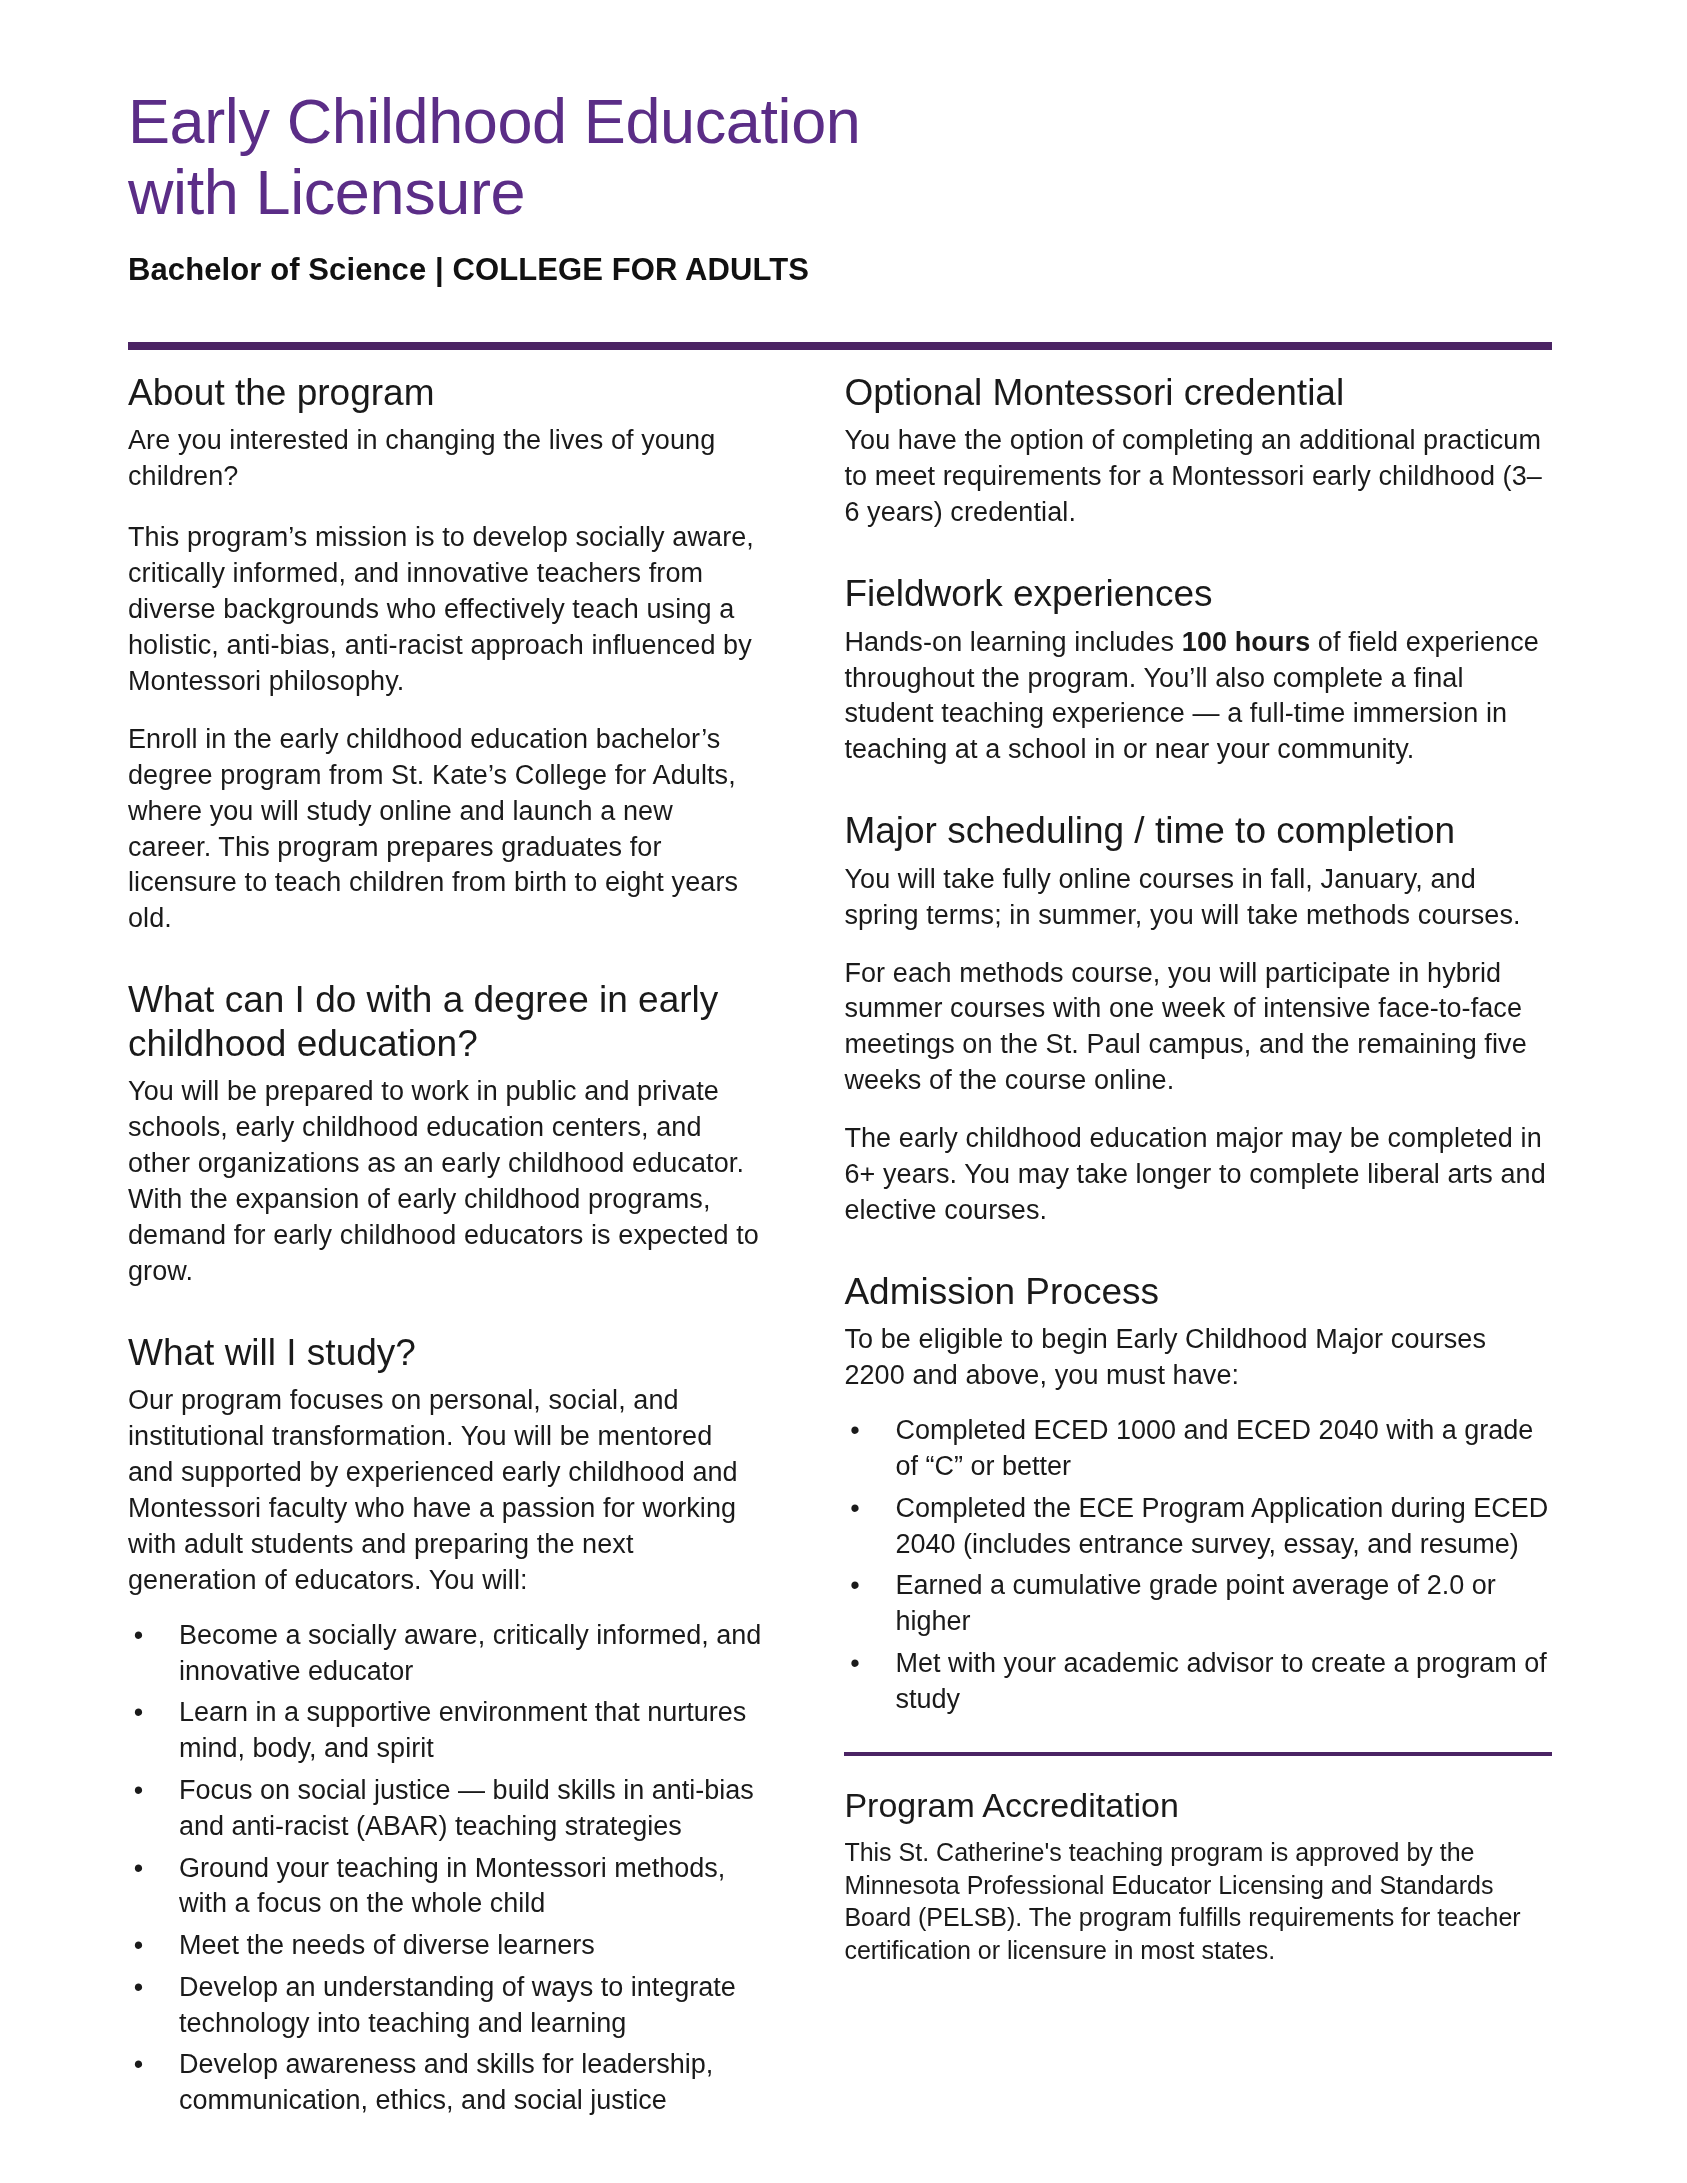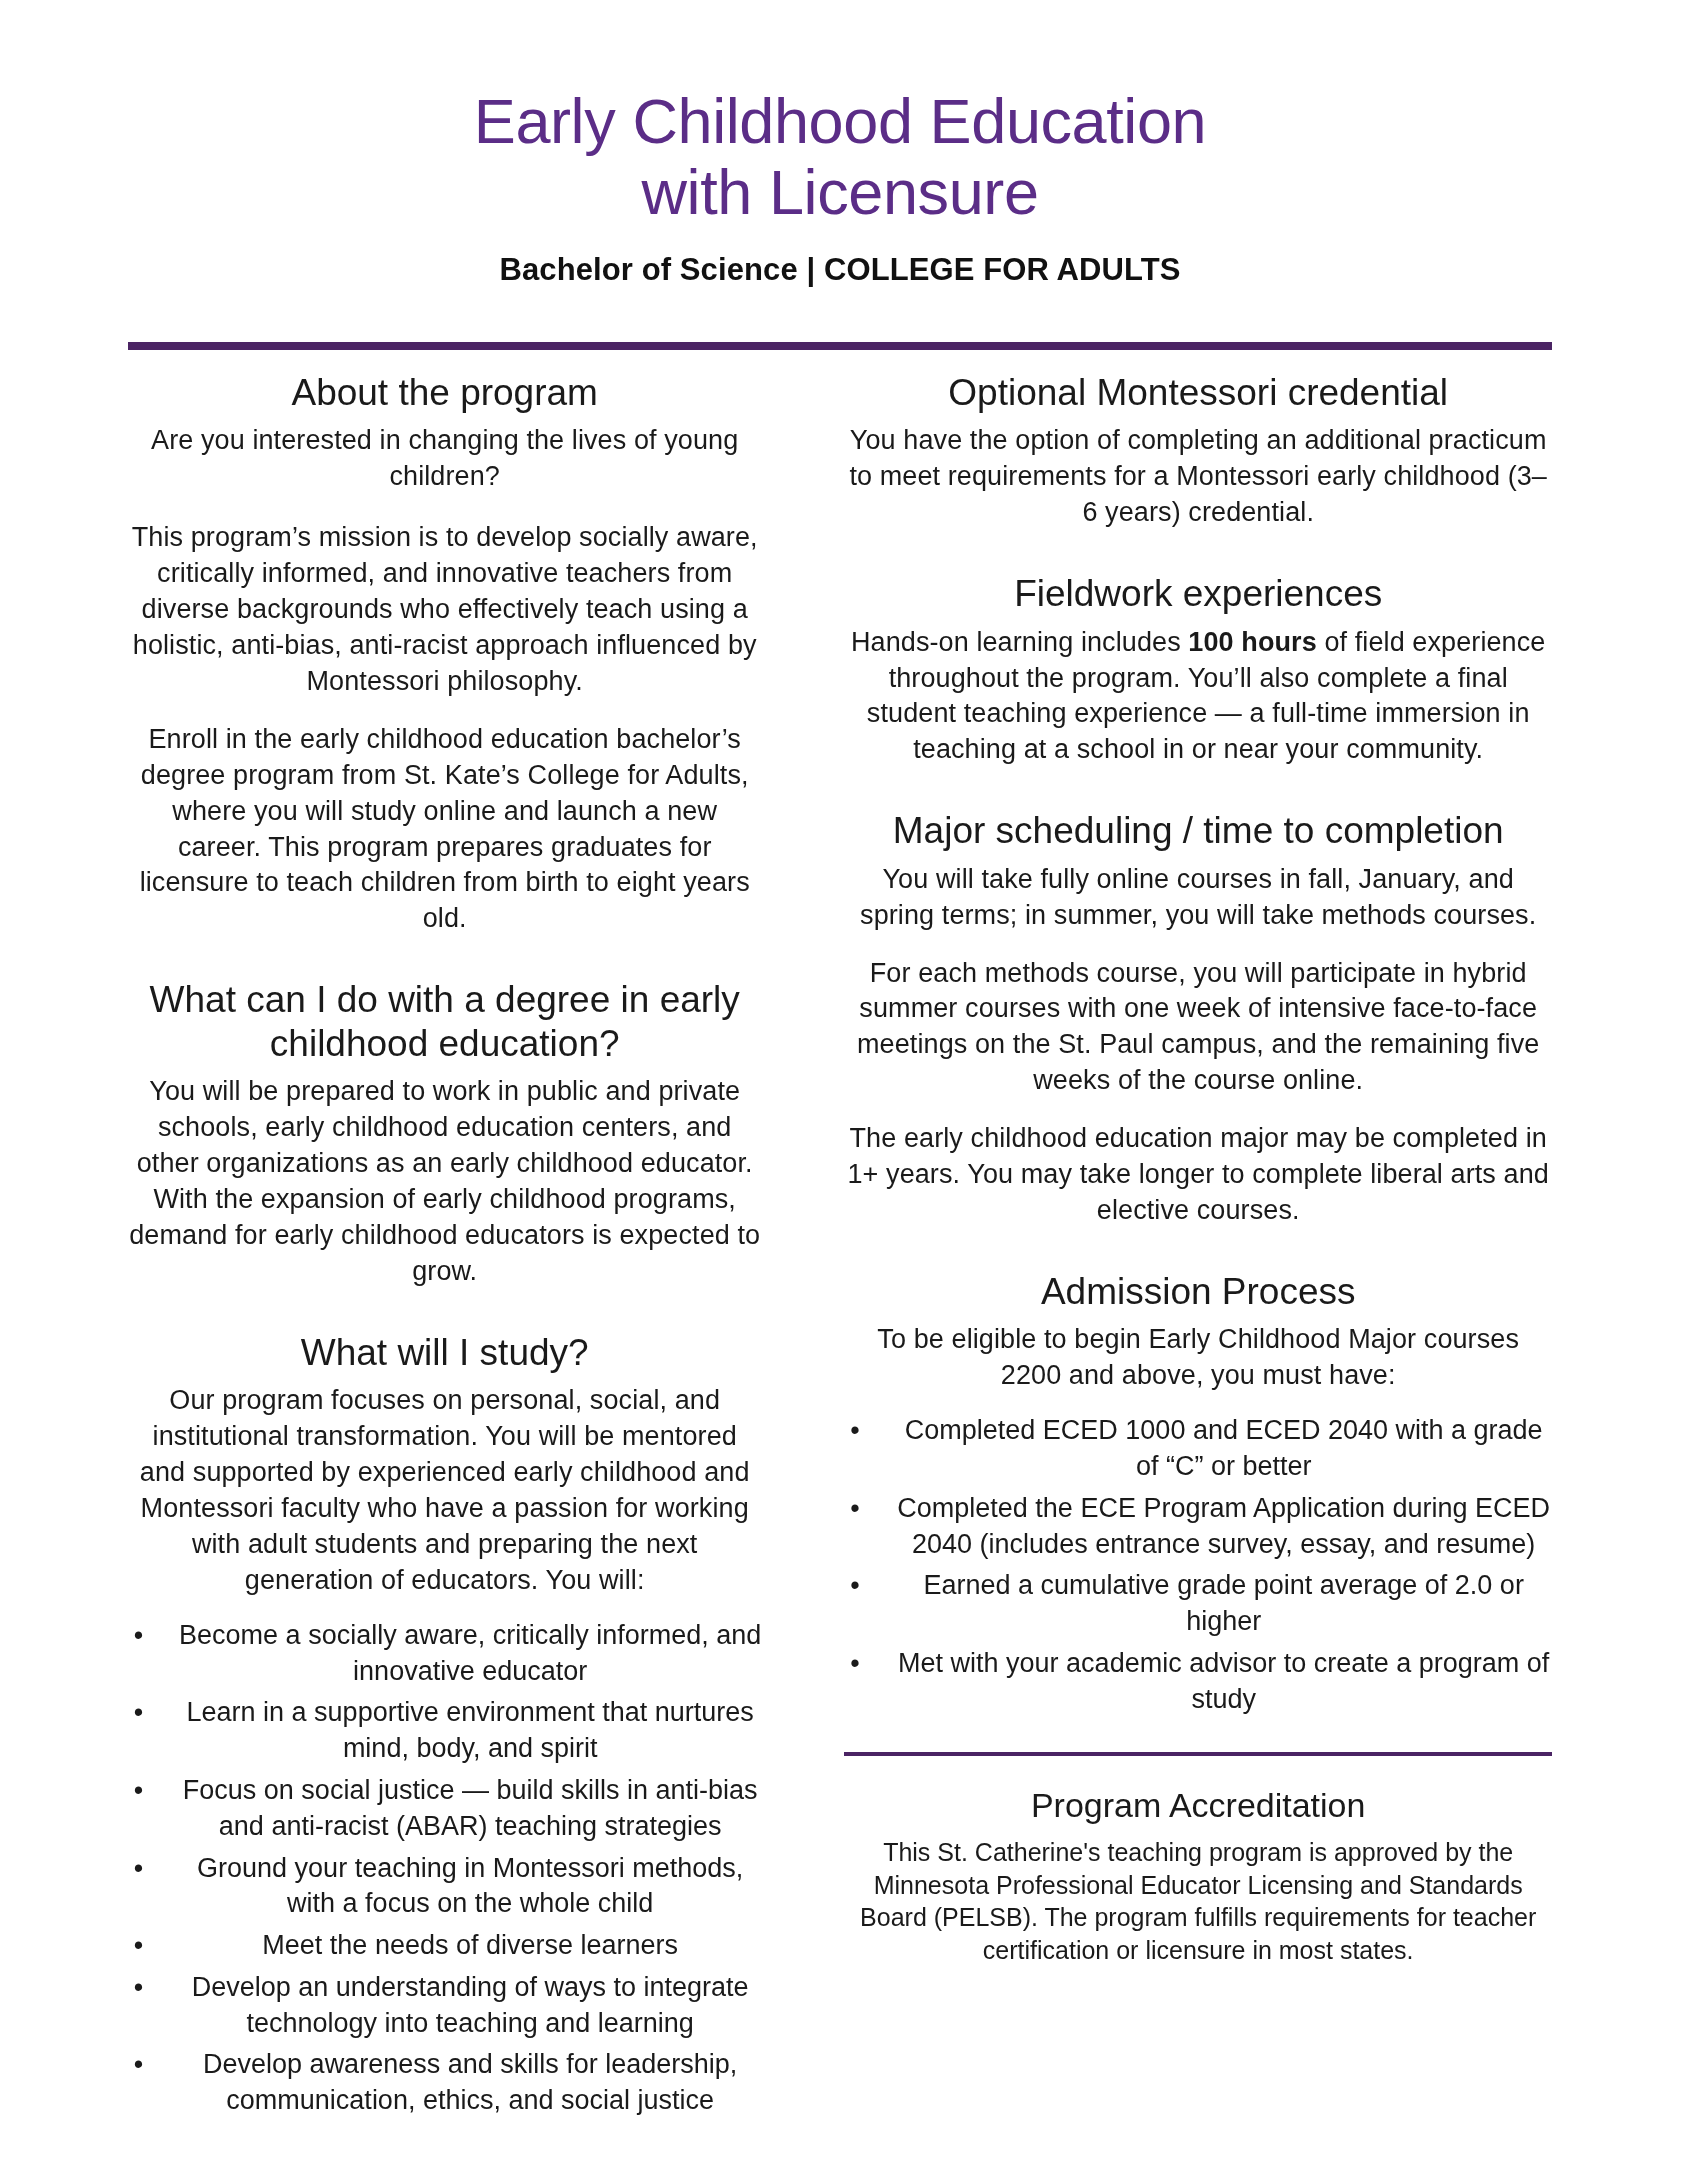--- a/index.html
+++ b/index.html
@@ -13,21 +13,20 @@
     color: #1a1a1a;
   }
   #page {
     position: relative;
     width: 1687px;
     height: 2183px;
     background: #ffffff;
     box-sizing: border-box;
     padding: 0;
     overflow: hidden;
-    text-align: center;
   }
 
   
   .header {
     position: absolute;
     left: 128px;
     top: 86px;
     width: 1424px;
   }
   .doc-title {
@@ -195,21 +194,21 @@
 
       <h2 class="sec-heading">Optional Montessori credential</h2>
       <p class="body-text">You have the option of completing an additional practicum to meet requirements for a Montessori early childhood (3–6 years) credential.</p>
 
       <h2 class="sec-heading spaced-top">Fieldwork experiences</h2>
       <p class="body-text"><span>Hands-on learning includes </span><b class="strong">100 hours</b><span> of field experience throughout the program. You’ll also complete a final student teaching experience — a full-time immersion in teaching at a school in or near your community.</span></p>
 
       <h2 class="sec-heading spaced-top">Major scheduling / time to completion</h2>
       <p class="body-text">You will take fully online courses in fall, January, and spring terms; in summer, you will take methods courses.</p>
       <p class="body-text">For each methods course, you will participate in hybrid summer courses with one week of intensive face-to-face meetings on the St. Paul campus, and the remaining five weeks of the course online.</p>
-      <p class="body-text">The early childhood education major may be completed in 1+ years. You may take longer to complete liberal arts and elective courses.</p>
+      <p class="body-text">The early childhood education major may be completed in 6+ years. You may take longer to complete liberal arts and elective courses.</p>
 
       <h2 class="sec-heading spaced-top">Admission Process</h2>
       <p class="body-text tight">To be eligible to begin Early Childhood Major courses 2200 and above, you must have:</p>
 
       <ul class="bullets">
         <li><span class="dot">•</span><span>Completed ECED 1000 and ECED 2040 with a grade of “C” or better</span></li>
         <li><span class="dot">•</span><span>Completed the ECE Program Application during ECED 2040 (includes entrance survey, essay, and resume)</span></li>
         <li><span class="dot">•</span><span>Earned a cumulative grade point average of 2.0 or higher</span></li>
         <li><span class="dot">•</span><span>Met with your academic advisor to create a program of study</span></li>
       </ul>

